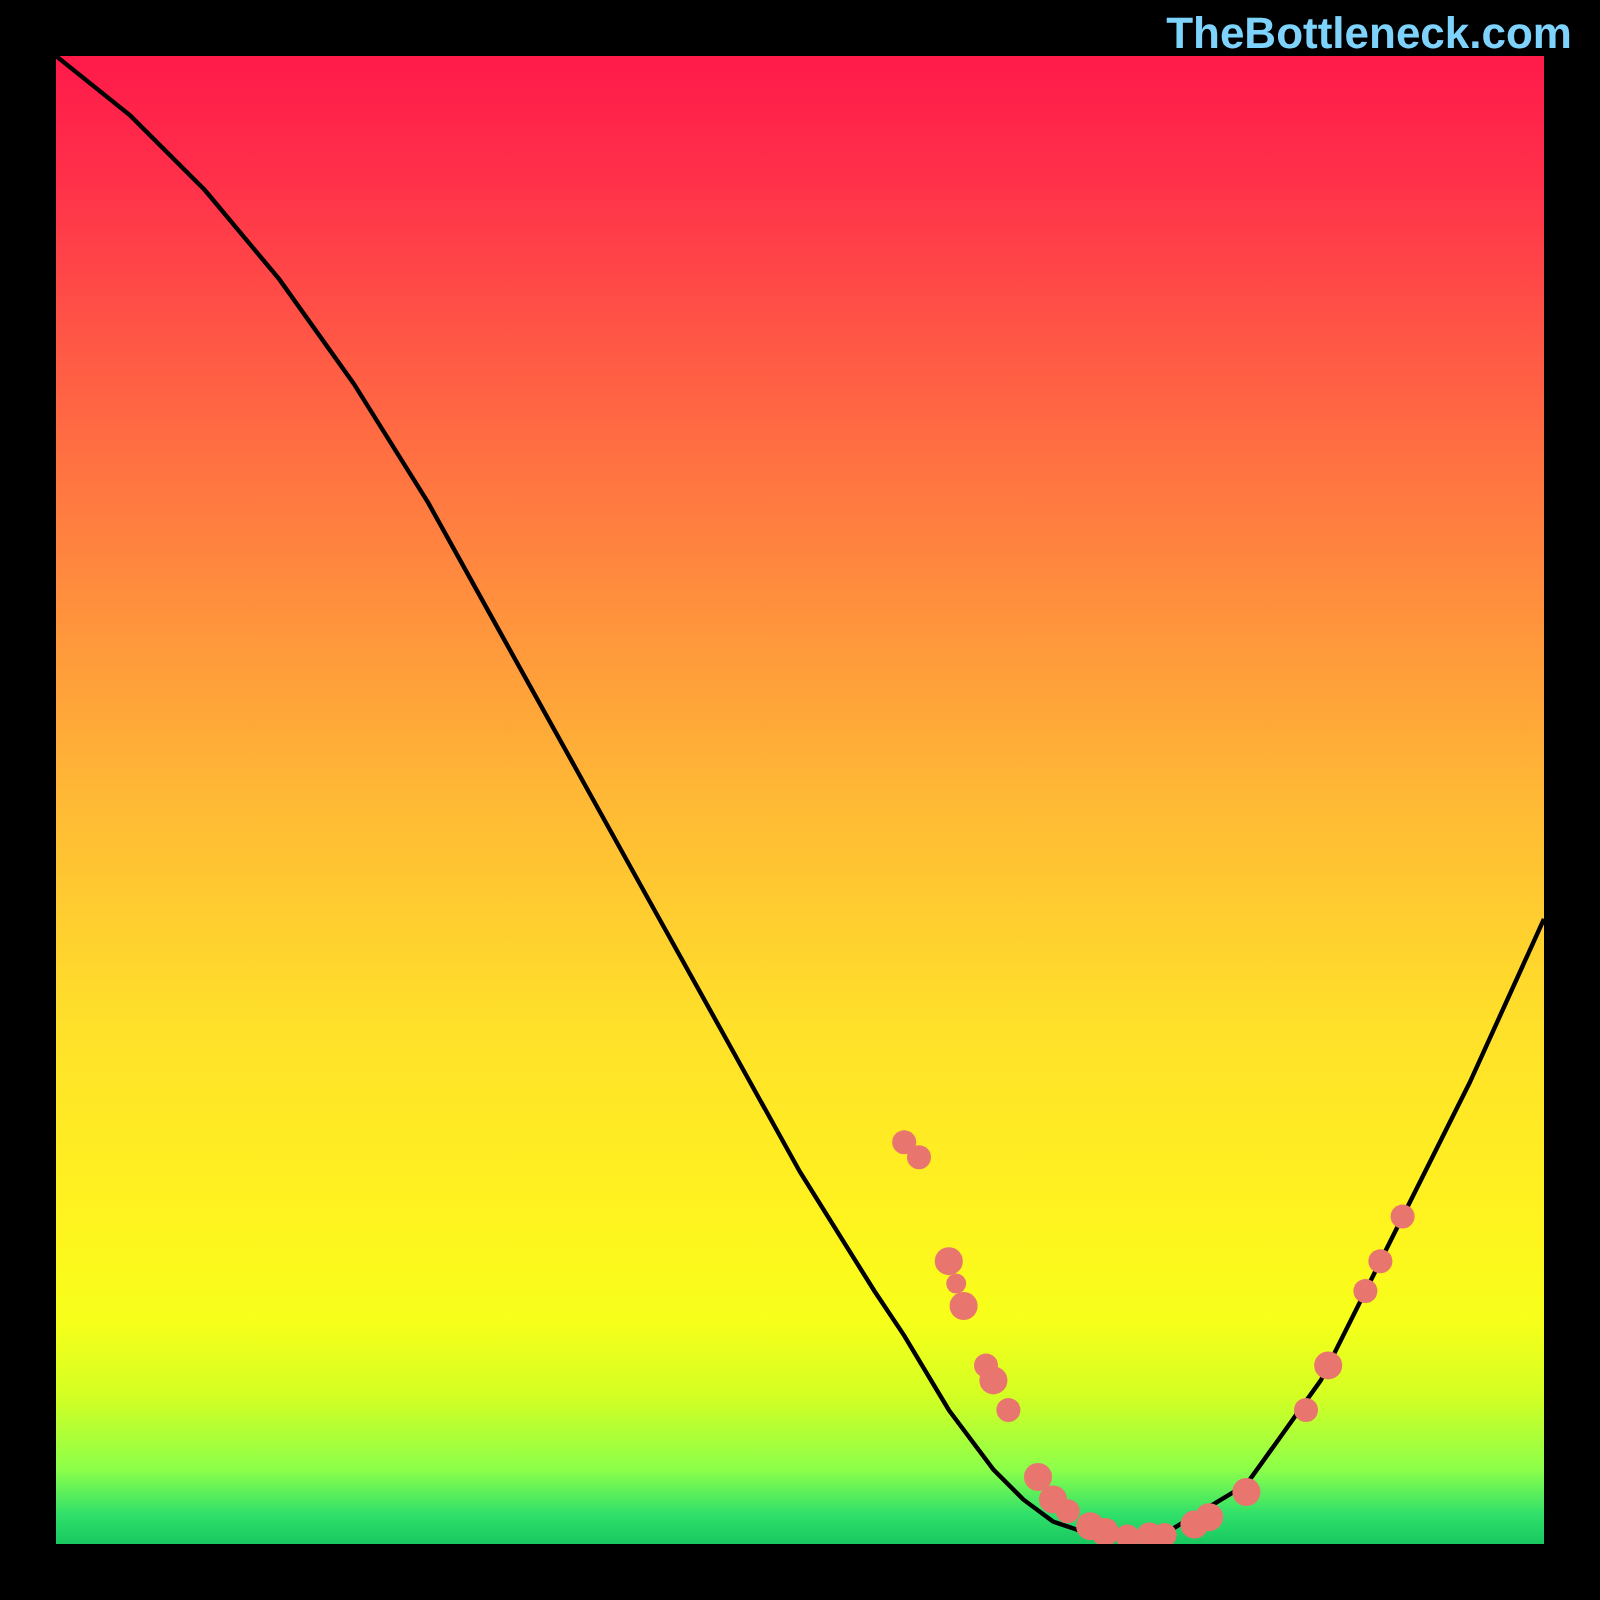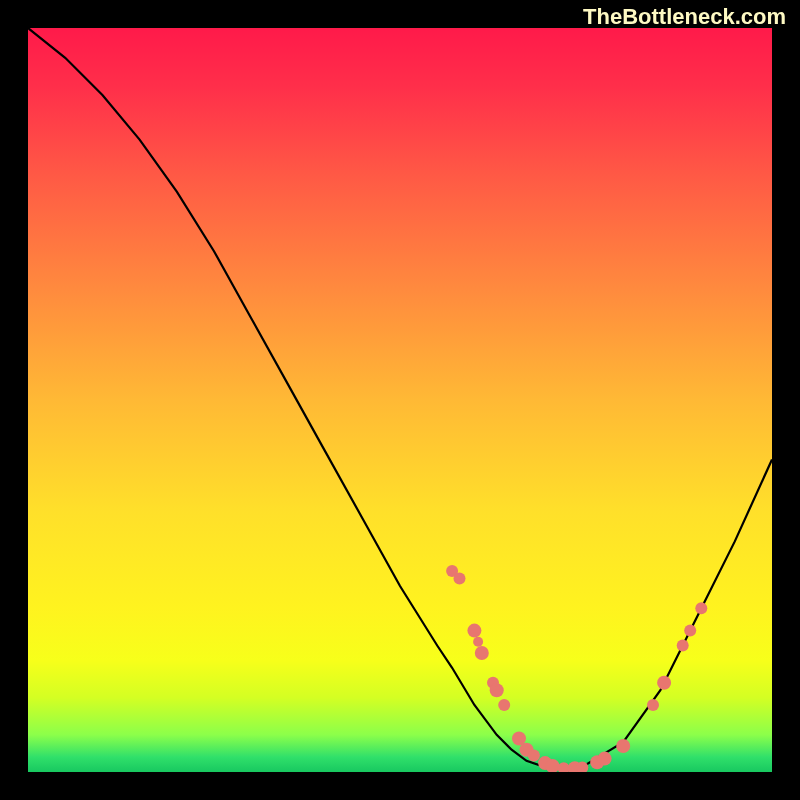--- a/index.html
+++ b/index.html
@@ -7,21 +7,21 @@
     width: 800px;
     height: 800px;
     background: #000;
     position: relative;
     font-family: Arial, sans-serif;
   }
   .watermark {
     position: absolute;
     top: 4px;
     right: 14px;
-    color: #fef9c3;
+    color: #7dd3fc;
     font-size: 22px;
     font-weight: bold;
     z-index: 10;
     text-align: right;
   }
   .plot-area {
     position: absolute;
     left: 28px;
     top: 28px;
     width: 744px;

